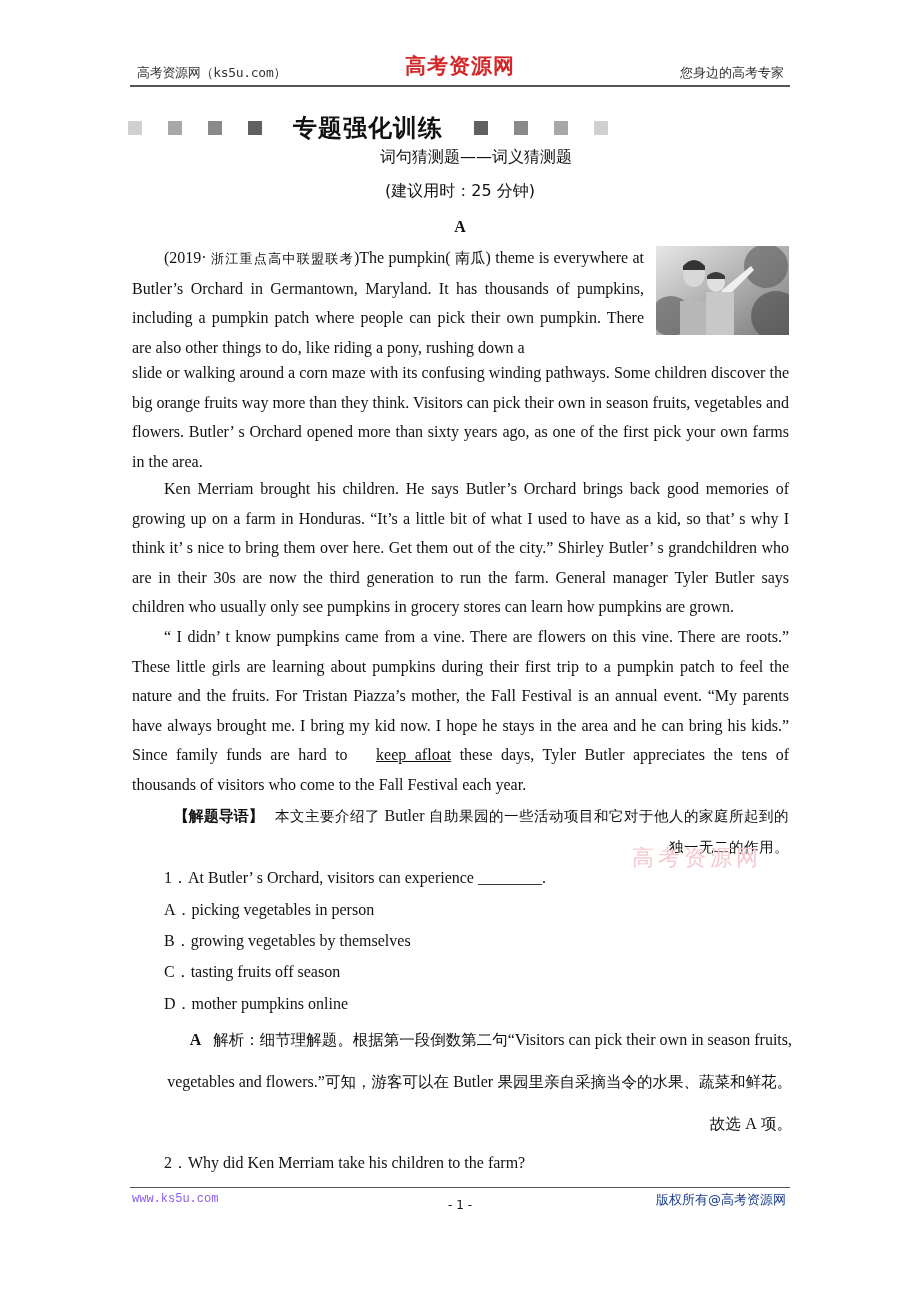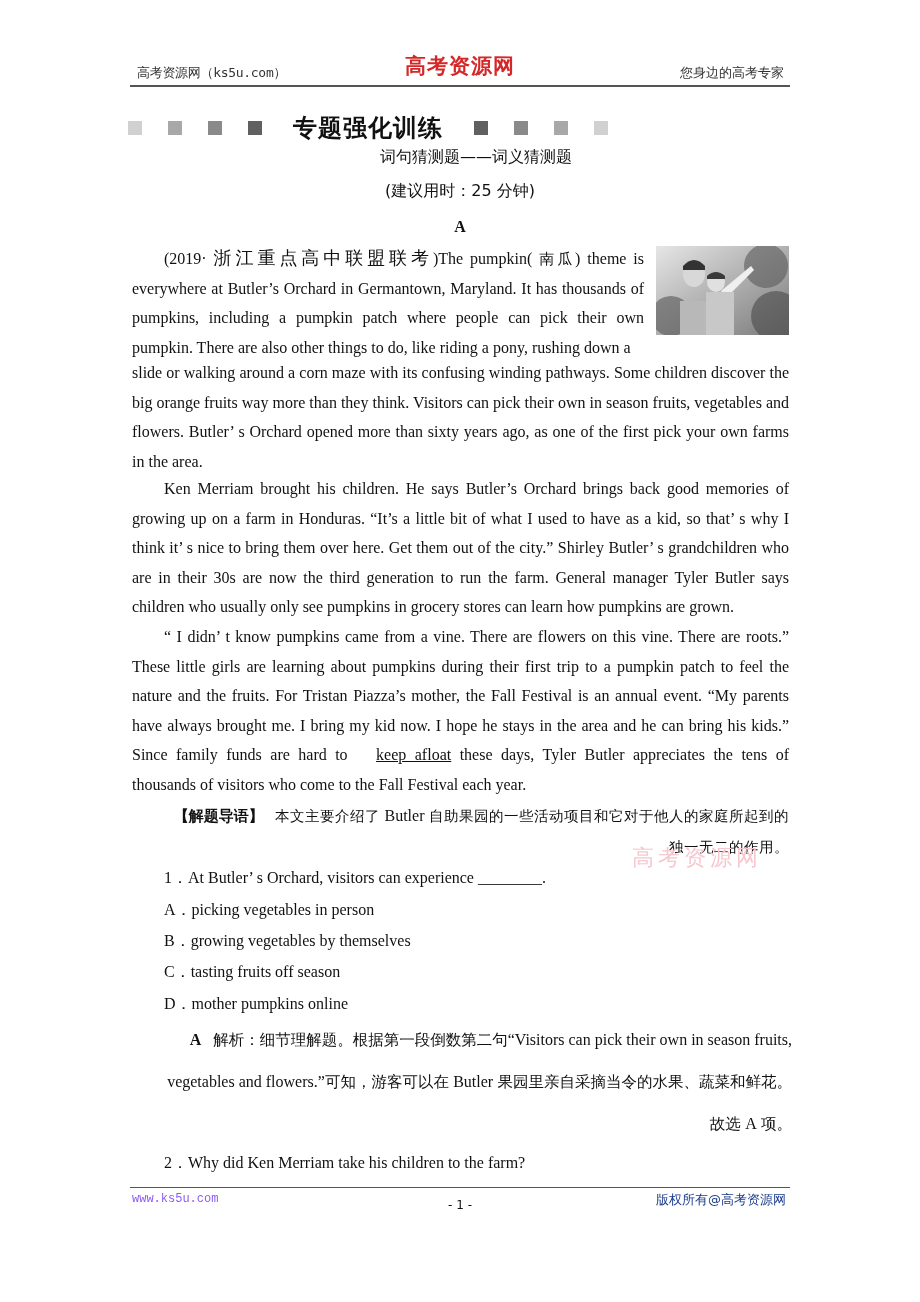--- a/index.html
+++ b/index.html
@@ -18,21 +18,21 @@
   .subtitle { left: 0; width: 920px; top: 147px; text-align: center; font-size: 16px; font-family: "DejaVu Sans", sans-serif; padding-left: 16px; }
   .time { left: 0; width: 920px; top: 181px; text-align: center; font-size: 16px; font-family: "DejaVu Sans", sans-serif; }
   .sec-label { left: 0; width: 920px; top: 218px; text-align: center; font-size: 16px; font-weight: bold; }
   
   .para { font-size: 16px; line-height: 29.5px; text-align: justify; text-align-last: left; }
   .p1 { left: 132px; top: 243px; width: 512px; }
   .p1b { left: 132px; top: 358px; width: 657px; }
   .p2 { left: 132px; top: 474px; width: 657px; }
   .p3 { left: 132px; top: 622px; width: 657px; }
   .indent { text-indent: 32px; }
-  .cn-small { font-family: "DejaVu Sans", sans-serif; font-size: 18px; letter-spacing: 1px; }
+  .cn-small { font-family: "DejaVu Sans", sans-serif; font-size: 13px; letter-spacing: 1px; }
   .cn { font-family: Liberation Sans, sans-serif; font-size: 15px; }
   .photo { left: 656px; top: 246px; width: 133px; height: 89px; overflow: hidden; }
   .ul { text-decoration: underline; margin-left: 20px; }
   .guide { left: 132px; top: 800px; width: 657px; font-size: 15px; line-height: 31px; }
   .guide .tag { font-family: "DejaVu Sans", sans-serif; font-weight: bold; font-size: 15px; }
   .guide .cn { font-size: 14.5px; letter-spacing: 0.5px; }
   .watermark { left: 632px; top: 843px; font-size: 22px; color: #f6c8cf; font-family: "DejaVu Serif", serif; letter-spacing: 4px; }
   .q { left: 164px; font-size: 16px; }
   .opt { left: 164px; font-size: 16px; }
   .ans { left: 132px; width: 660px; font-size: 16px; line-height: 42px; }

